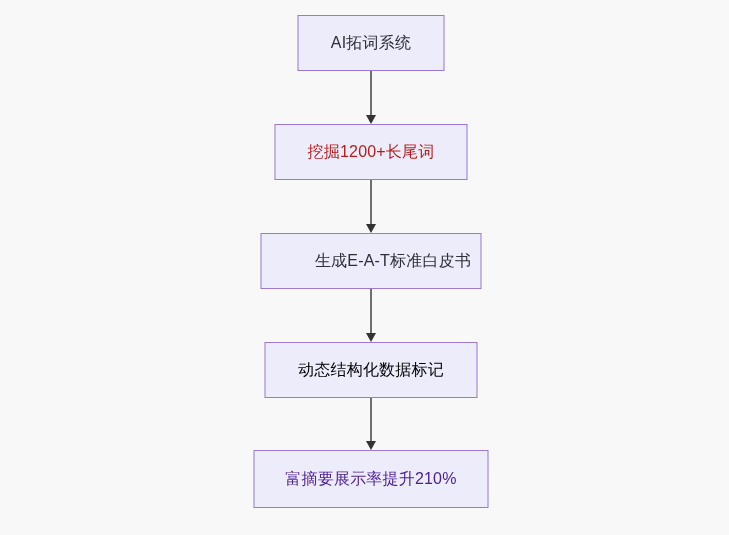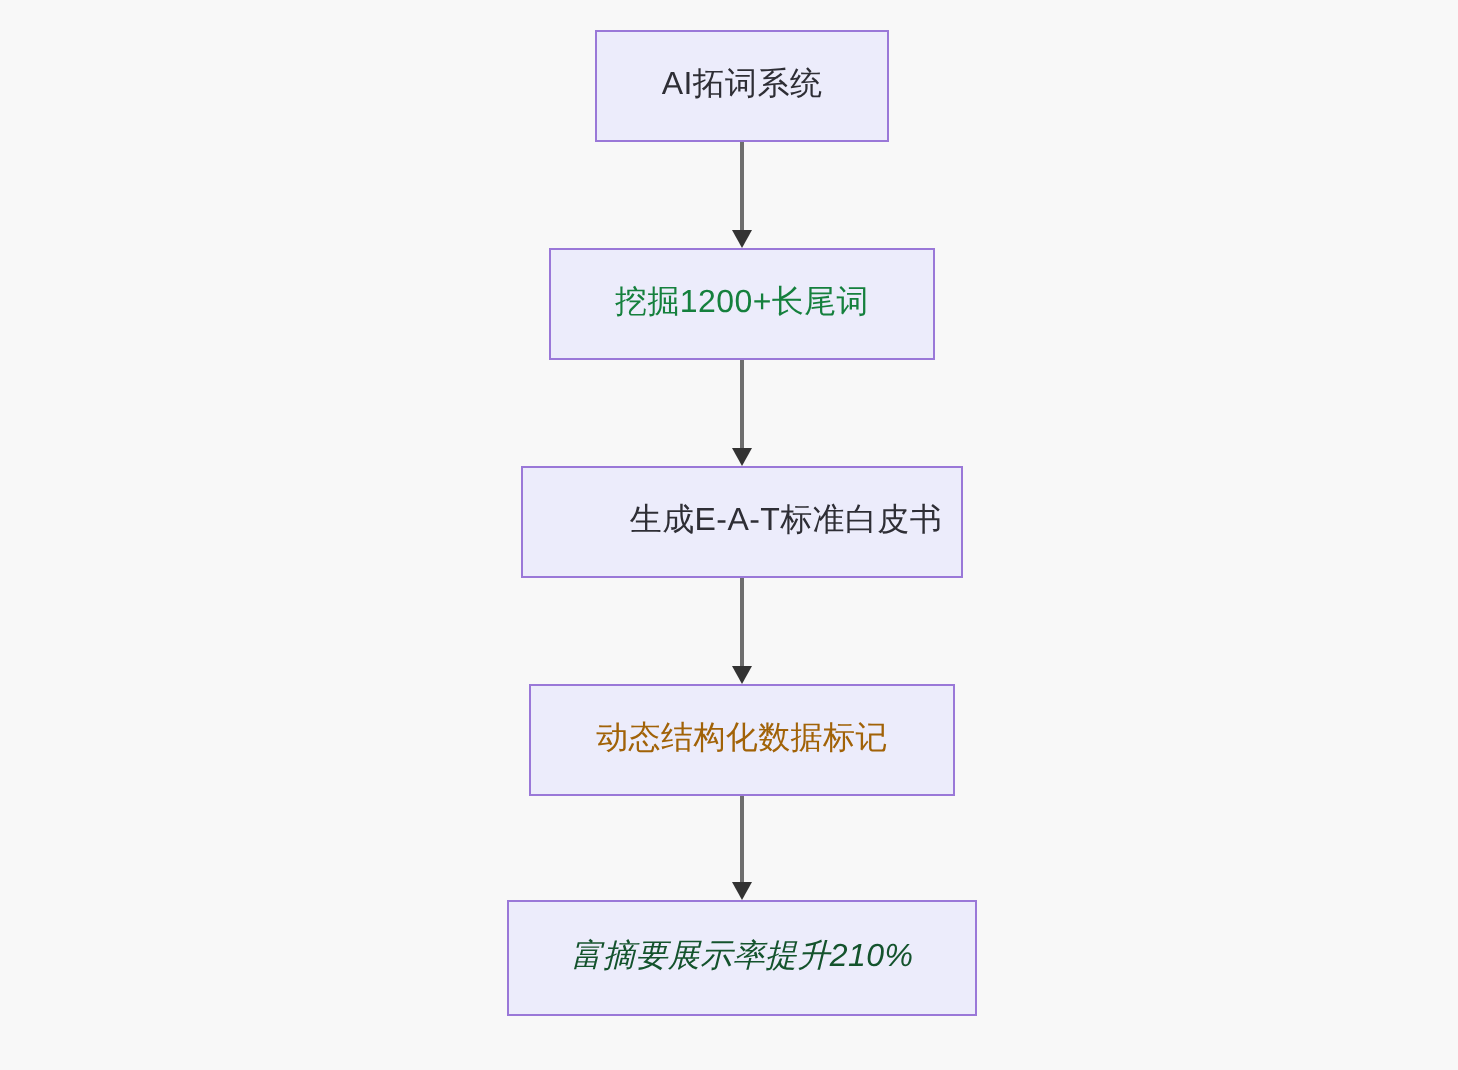--- a/index.html
+++ b/index.html
@@ -78,24 +78,24 @@
       <div class="edge-head" style="border-top-color: rgb(51, 51, 51);"></div>
     </div>
     <div class="flow-edge" style="left: 371px; top: 398px; width: 14px; height: 52px;">
       <div class="edge-line" style="height: 44px; background: rgb(110, 110, 110);"></div>
       <div class="edge-head" style="border-top-color: rgb(51, 51, 51);"></div>
     </div>
     <div class="flow-node" style="left: 371px; top: 15px; width: 147px; height: 56px; background: rgb(236, 236, 251); border-color: rgb(154, 120, 216);">
       <span class="flow-node-label" style="color: rgb(46, 46, 53);">AI拓词系统</span>
     </div>
     <div class="flow-node" style="left: 371px; top: 124px; width: 193px; height: 56px; background: rgb(236, 236, 251); border-color: rgb(154, 120, 216);">
-      <span class="flow-node-label" style="color: #15803d;">挖掘1200+长尾词</span>
+      <span class="flow-node-label" style="color: #b91c1c;">挖掘1200+长尾词</span>
     </div>
     <div class="flow-node" style="left: 371px; top: 233px; width: 221px; height: 56px; background: rgb(236, 236, 251); border-color: rgb(154, 120, 216); padding-left: 44px;">
       <span class="flow-node-label" style="color: rgb(46, 46, 53);">生成E-A-T标准白皮书</span>
     </div>
     <div class="flow-node" style="left: 371px; top: 342px; width: 213px; height: 56px; background: rgb(236, 236, 251); border-color: rgb(154, 120, 216);">
-      <span class="flow-node-label" style="color: #a16207;">动态结构化数据标记</span>
+      <span class="flow-node-label" style="color: #000000;">动态结构化数据标记</span>
     </div>
     <div class="flow-node" style="left: 371px; top: 450px; width: 235px; height: 58px; background: rgb(236, 236, 251); border-color: rgb(154, 120, 216);">
-      <span class="flow-node-label" style="color: #14532d; font-style: italic;">富摘要展示率提升210%</span>
+      <span class="flow-node-label" style="color: #4c1d95;">富摘要展示率提升210%</span>
     </div>
   </div>
 
 </body></html>

